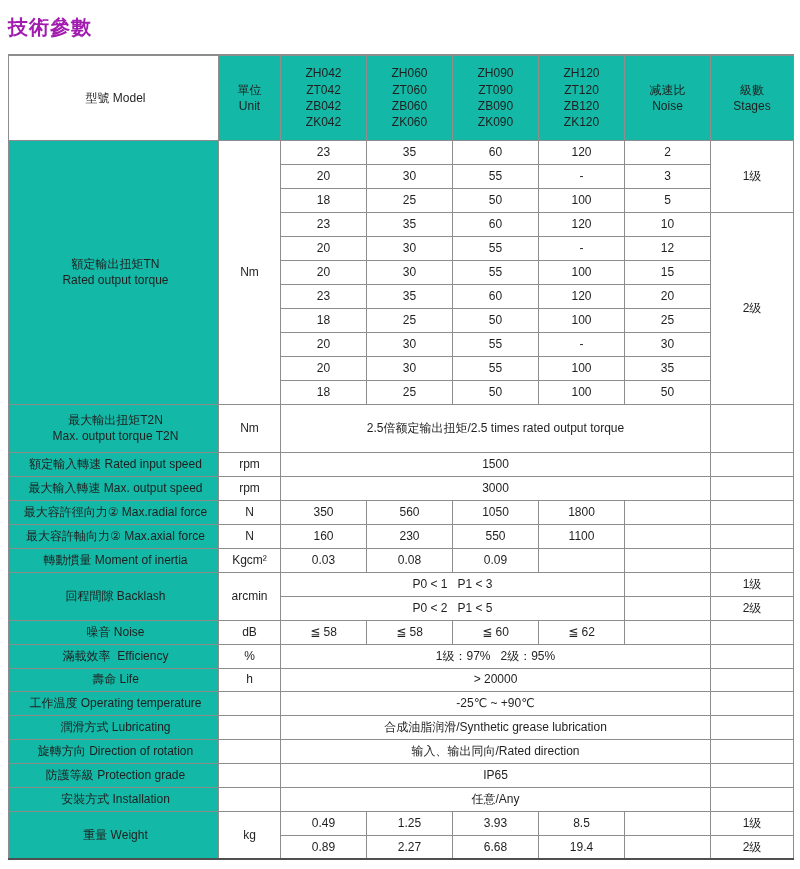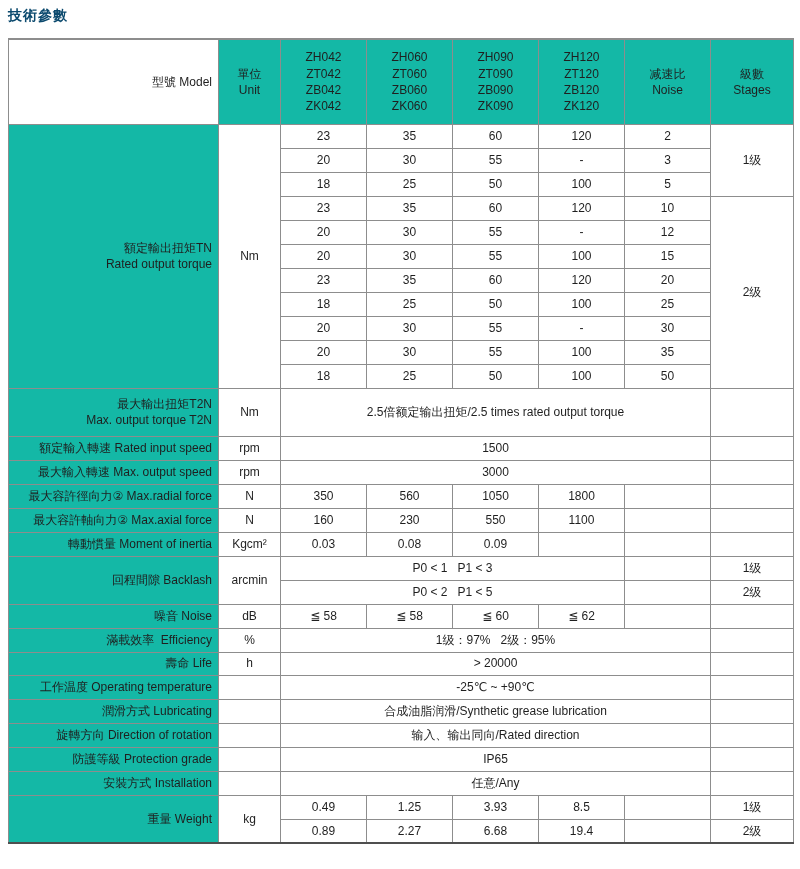--- a/index.html
+++ b/index.html
@@ -1,23 +1,23 @@
 <!DOCTYPE html>
 <html><head>
 <meta charset="utf-8">
 <style>
   html,body { margin:0; padding:0; background:#ffffff; }
   body { width:800px; height:869px; font-family:"Liberation Sans","DejaVu Sans",sans-serif; color:#1f1f1f; }
   .page { padding:6px 7px 0 8px; }
-  .title { font-size:14px; font-weight:bold; color:#0c4a6e; margin:1px 0 13px 0; letter-spacing:1px; }
+  .title { font-size:20px; font-weight:bold; color:#a21caf; margin:8px 0 13px 0; letter-spacing:1px; }
   table.spec { border-collapse:collapse; table-layout:fixed; width:785px;
                border-top:2px solid #8d8d8d; border-bottom:2px solid #4f4f4f; }
   td { border:1px solid #8d8d8d; font-size:12px; line-height:1.35; padding:0;
        white-space:pre-wrap; overflow:hidden; vertical-align:middle; }
-  td.lbl { text-align:right; padding:2px 6px 2px 10px;margin-left:32px; }
+  td.lbl { text-align:center; padding:2px 6px 2px 10px;margin-left:32px; }
   td.c   { text-align:center; }
   .blue  { background:#14b8a6; }
   .white { background:#ffffff; }
   tr.h24 { height:24px; }
   tr.h23 { height:23px; }
   tr.h48 { height:48px; }
   tr.h85 { height:85px; }
   .foot { font-size:11px; color:#3c3c3c; margin:9px 0 0 0; padding-left:2px; }
   .star { color:#c00000; font-weight:bold; }
 </style>

